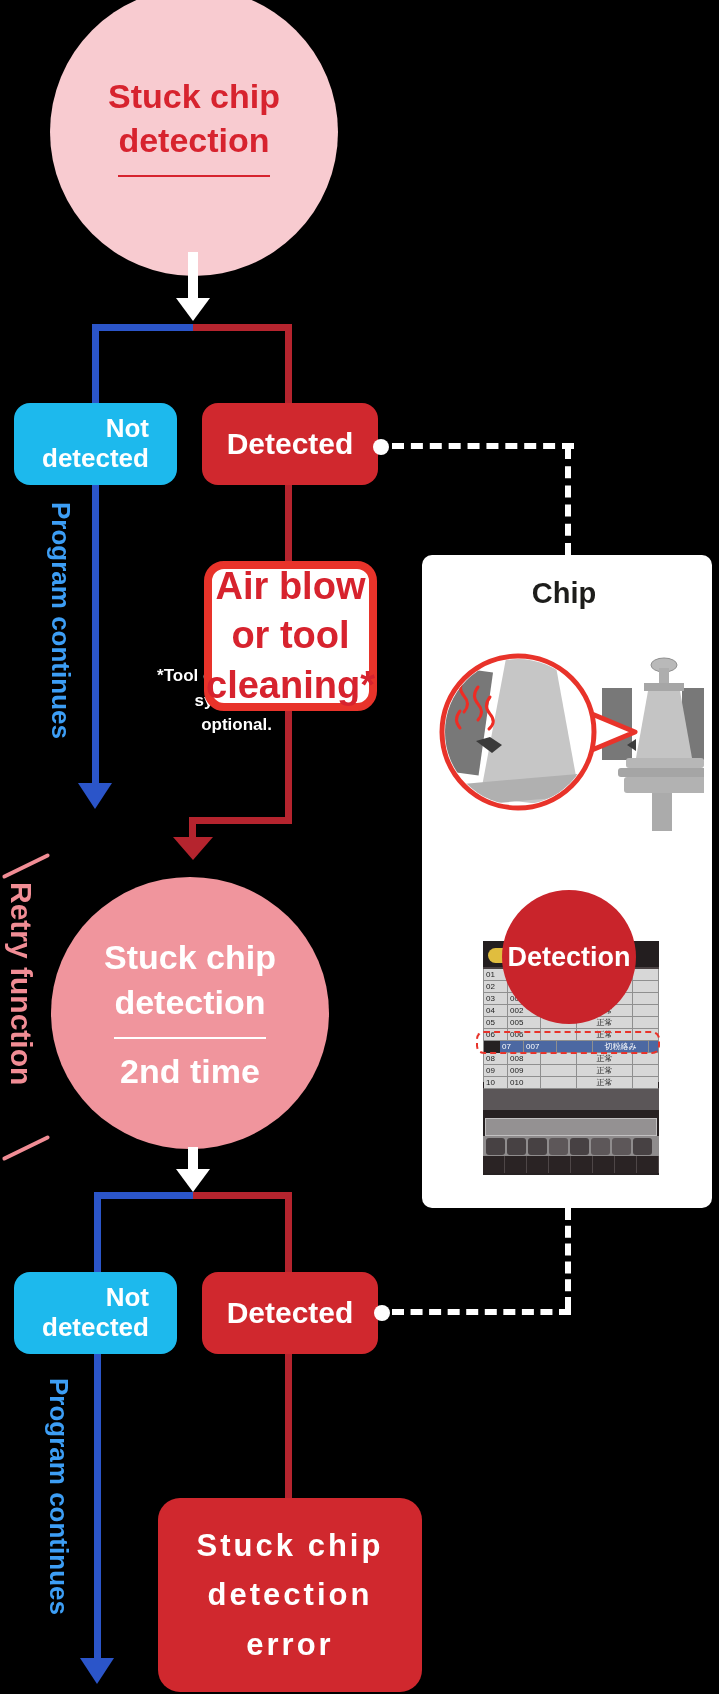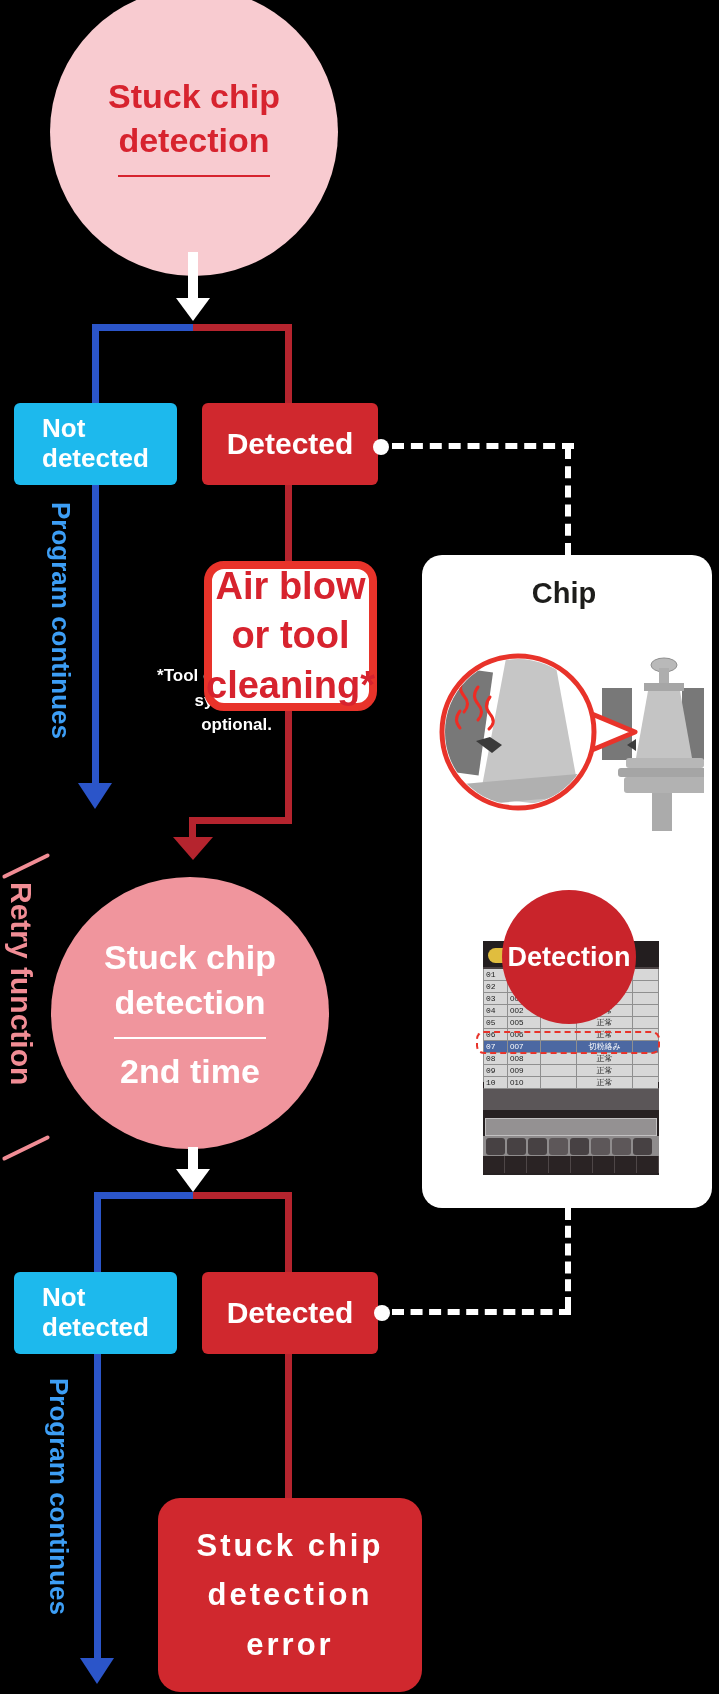--- a/index.html
+++ b/index.html
@@ -23,21 +23,21 @@
   .vline{width:7px;}
   .blue{background:var(--line-blue,#2b55c9);}
   .red{background:var(--flow-red,#b5242e);}
   .white-shaft{width:10px;background:#fff;}
   .tri{width:0;height:0;}
   .tri-white{border-left:17px solid transparent;border-right:17px solid transparent;border-top:23px solid #fff;}
   .tri-blue{border-left:17px solid transparent;border-right:17px solid transparent;border-top:26px solid var(--line-blue,#2b55c9);}
   .tri-red{border-left:20px solid transparent;border-right:20px solid transparent;border-top:23px solid var(--flow-red,#b5242e);}
 
   
-  .resbox{border-radius:6px;display:flex;align-items:center;justify-content:center;text-align:left;color:#fff;font-weight:bold;}
+  .resbox{border-radius:16px;display:flex;align-items:center;justify-content:center;text-align:right;color:#fff;font-weight:bold;}
   .nd{left:14px;width:163px;height:82px;background:var(--cyan,#1db9ed);font-size:26px;line-height:1.15;}
   .dt{left:202px;width:176px;height:82px;background:var(--accent-red,#d0282e);font-size:30px;}
   .dot{width:16px;height:16px;border-radius:50%;background:#fff;}
   .dash-h{border-top:6px dashed #fff;}
   .dash-v{border-left:6px dashed #fff;}
 
   
   .vtext{writing-mode:vertical-rl;text-orientation:mixed;font-weight:bold;display:flex;align-items:center;}
   .prog{color:var(--text-blue,#3d9ef5);font-size:26px;width:30px;}
   .retry{color:var(--retry-pink,#f18d95);font-size:30px;width:40px;}
@@ -48,41 +48,41 @@
     border-radius:20px;display:flex;align-items:center;justify-content:center;text-align:center;
     color:var(--text-red,#d7232e);font-weight:bold;font-size:38px;line-height:1.3;z-index:3;}
   .note{left:118px;top:664px;width:154px;color:#fff;font-size:17px;font-weight:bold;text-align:right;line-height:1.45;}
 
   
   .errbox{left:158px;top:1498px;width:264px;height:194px;background:var(--accent-red,#d0282e);border-radius:22px;
     display:flex;align-items:center;justify-content:center;text-align:center;color:#fff;font-weight:bold;
     font-size:31px;line-height:1.6;letter-spacing:3px;z-index:3;}
 
   
-  .panel{left:422px;top:555px;width:290px;height:653px;background:#fff;border-radius:20px;z-index:2;}
+  .panel{left:422px;top:555px;width:290px;height:653px;background:#fff;border-radius:10px;z-index:2;}
   .panel-title{position:absolute;left:0;top:22px;width:100%;display:flex;align-items:flex-end;justify-content:center;}
   .chip-word{color:#1d1d1b;font-size:29px;font-weight:bold;margin:0 6px 7px 0;}
   .stuck-word{color:var(--bright-red,#e8332a);font-size:55px;font-weight:bold;line-height:1;}
 
   .chev{position:absolute;width:44px;height:26px;background:var(--chevron-red,#c9242b);
     clip-path:polygon(0 0,50% 42%,100% 0,100% 55%,50% 97%,0 55%);}
   .det-circle{left:502px;top:890px;width:134px;height:134px;border-radius:50%;background:var(--chevron-red,#c9242b);
     display:flex;align-items:center;justify-content:center;color:#fff;font-weight:bold;font-size:27px;z-index:4;}
 
   
   .screen{left:483px;top:941px;width:176px;height:234px;background:#262122;z-index:3;}
   .scr-header{position:relative;height:28px;background:#231e1f;border-bottom:2px solid #4a4243;}
   .scr-tab{position:absolute;left:5px;top:7px;width:32px;height:15px;background:#e0bd3e;border-radius:8px;
     color:#3a3000;font-size:10px;font-weight:bold;display:flex;align-items:center;justify-content:flex-end;padding-right:6px;}
   .scr-rows{height:113px;display:flex;flex-direction:column;border-left:1px solid #8f8f8f;border-right:1px solid #8f8f8f;}
   .srow{flex:1;display:flex;background:#d7d7d7;border-bottom:1px solid #8f8f8f;color:#222;font-size:8px;align-items:center;}
   .srow span{display:block;height:100%;border-right:1px solid #8f8f8f;line-height:10px;padding:1px 0 0 2px;}
-  .c-no{width:24px;font-family:Liberation Mono, monospace;}.c-code{width:33px;}.c-sp1{width:36px;}.c-status{width:56px;text-align:center;padding-left:0!important;}
+  .c-no{width:24px;}.c-code{width:33px;}.c-sp1{width:36px;}.c-status{width:56px;text-align:center;padding-left:0!important;}
   .c-sp2{flex:1;border-right:none!important;}
-  .srow.hl{background:var(--highlight-row,#4c68a2);color:#fff;}
+  .srow.hl{background:var(--highlight-row,#4c68a2);color:#fff;margin-left:16px;}
   .band-dark{background:#272122;}
   .band-gray{background:#5b5658;}
   .strip-light{background:#949192;border:1px solid #c2c0c1;margin:0 2px;height:18px;}
   .btn-row{height:20px;background:#8f8c8d;display:flex;align-items:center;gap:2px;padding:0 3px;}
   .scr-btn{width:19px;height:17px;border-radius:3px;}
   .scr-bottom{height:17px;background:repeating-linear-gradient(90deg,#2a2324 0 21px,#4e4647 21px 22px);}
   .hl-dash{left:476px;top:1031px;width:184px;height:23px;border:2px dashed var(--bright-red,#e8332a);border-radius:8px;z-index:5;}
 </style>
 </head>
 <body>

